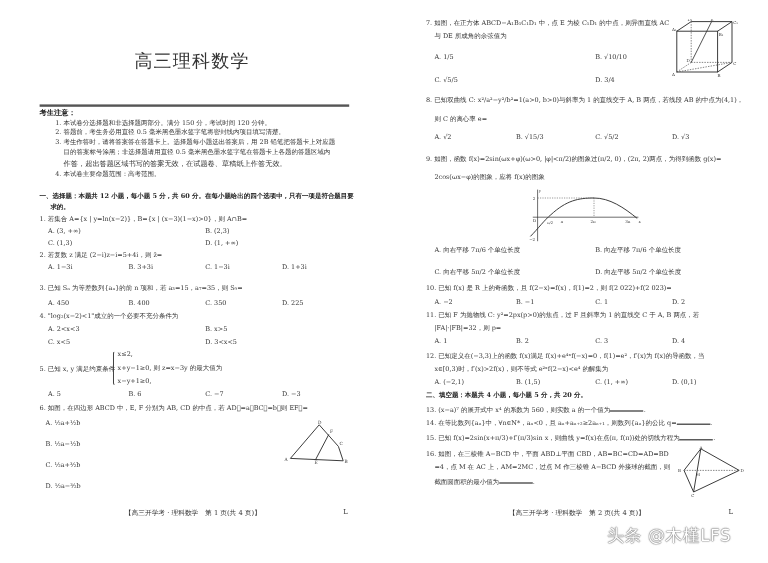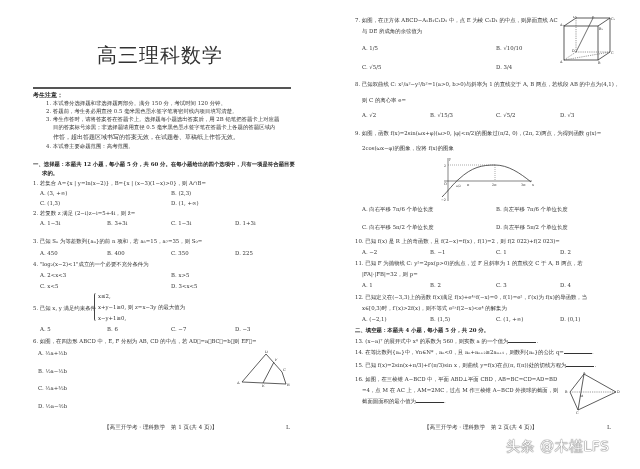--- a/index.html
+++ b/index.html
@@ -3,21 +3,21 @@
 <meta charset="utf-8">
 <style>
   * { box-sizing: border-box; margin: 0; padding: 0; }
   html, body { width: 640px; height: 469px; background: #ffffff; overflow: hidden; }
   body { font-family: "DejaVu Serif", serif; color: #2a2a2a; position: relative; }
   .page { position: absolute; top: 0; width: 320px; height: 469px; }
   .page-left { left: 0; }
   .page-right { left: 320px; }
   .t { position: absolute; font-size: 5.4px; line-height: 7px; white-space: nowrap; color: #333; }
   .b { font-weight: bold; color: #222; }
-  .title { position: absolute; left: 0; width: 320px; top: 42px; text-align: center; font-size: 20px; letter-spacing: 1px; color: #333; font-family: "DejaVu Serif", serif; }
+  .title { position: absolute; left: 0; width: 320px; top: 42px; text-align: center; font-size: 15px; letter-spacing: 1px; color: #333; font-family: "DejaVu Serif", serif; }
   .rule { position: absolute; left: 33px; width: 258px; top: 87px; height: 1.6px; background: #555; }
   .footer { position: absolute; font-size: 5.6px; color: #333; white-space: nowrap; }
   .blank { display: inline-block; width: 28px; border-bottom: 0.8px solid #333; height: 5px; vertical-align: baseline; }
   svg { position: absolute; }
   .watermark { position: absolute; left: 506px; top: 438px; font-family: "DejaVu Sans", sans-serif; font-size: 14px; color: #ffffff; letter-spacing: 0.5px; text-shadow: 0 0 1px #777, 0 0 1px #777, 0 0 1px #777; }
 </style>
 </head>
 <body>
 
 <div class="page page-left">

